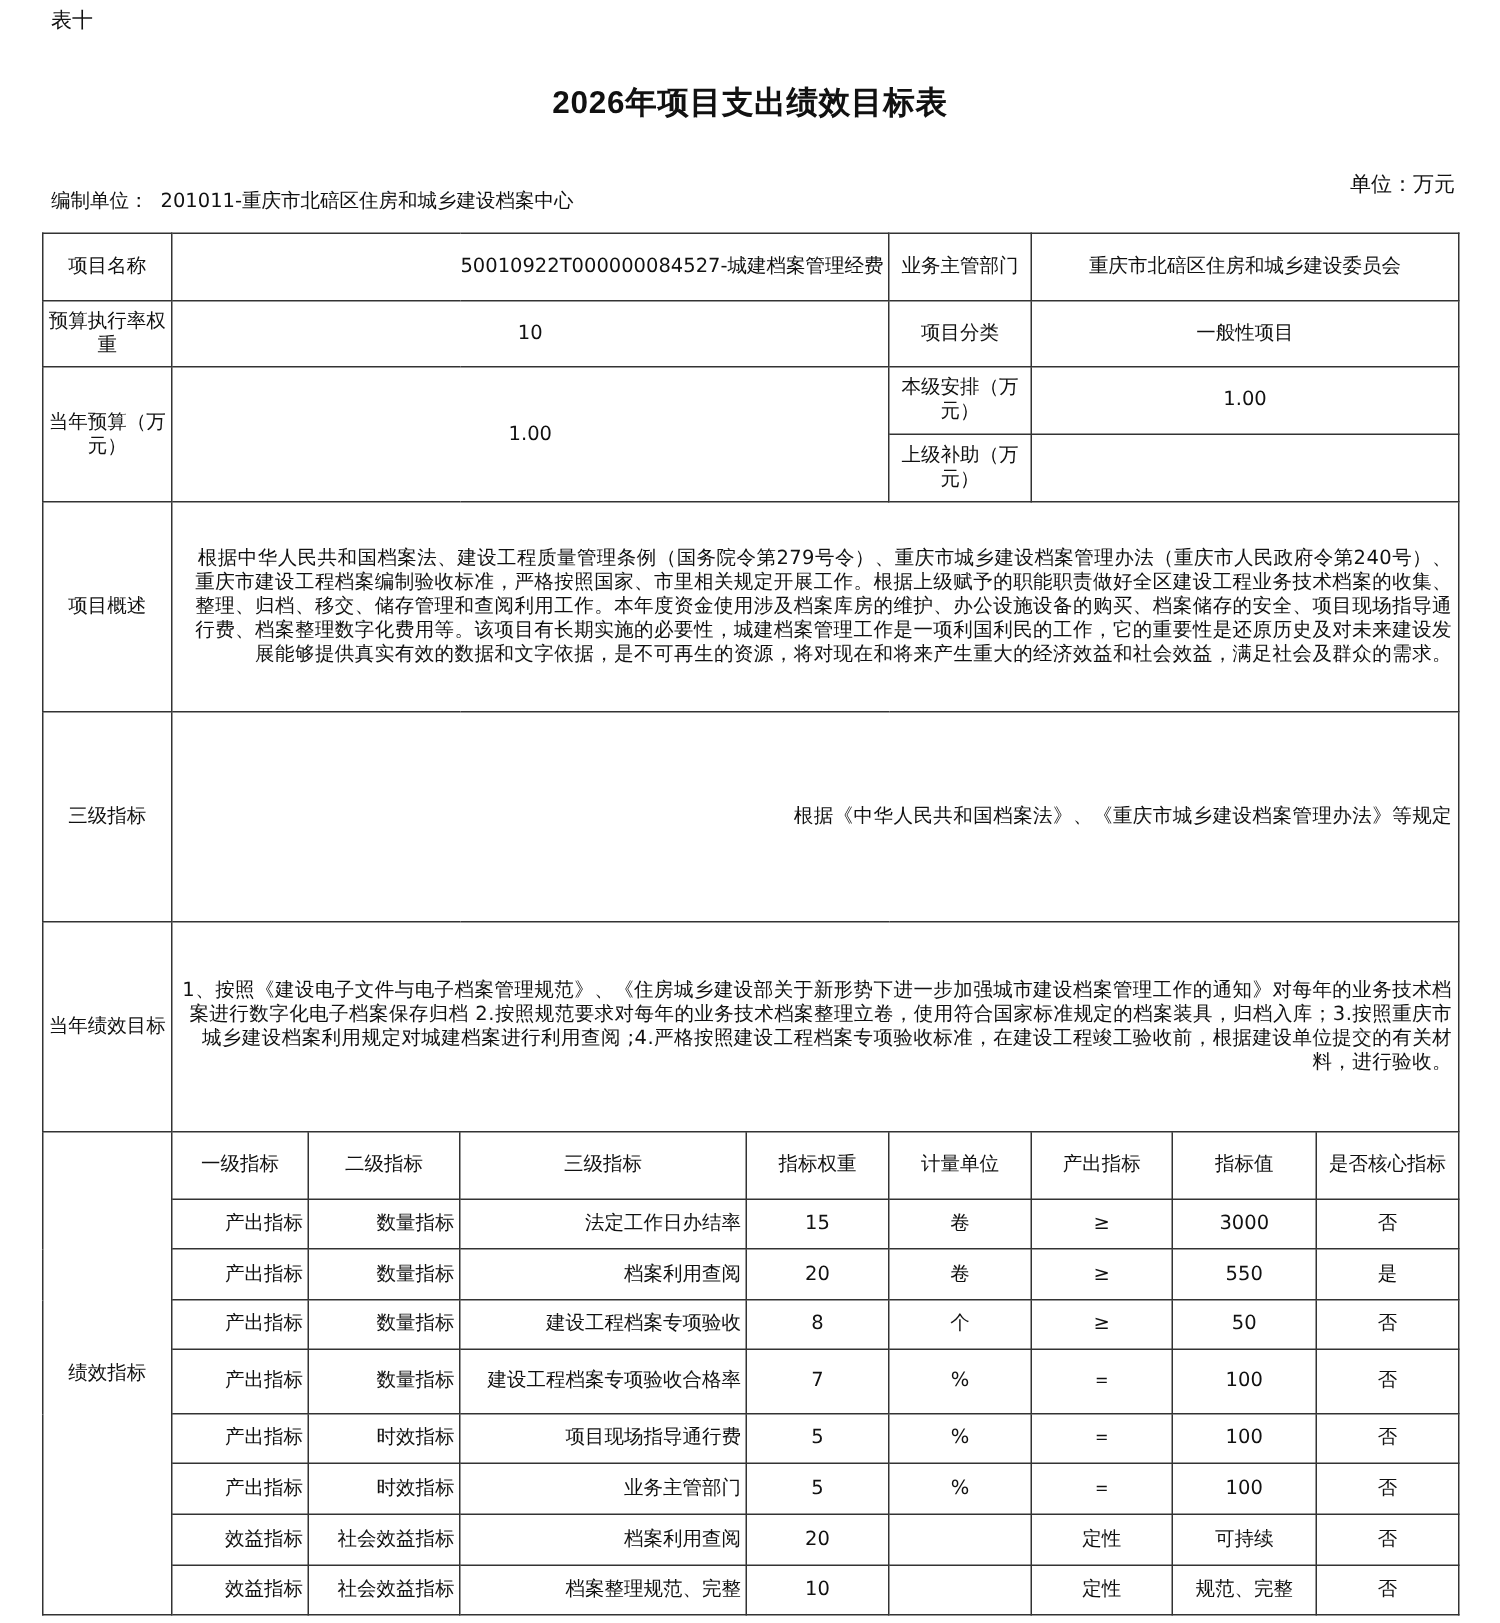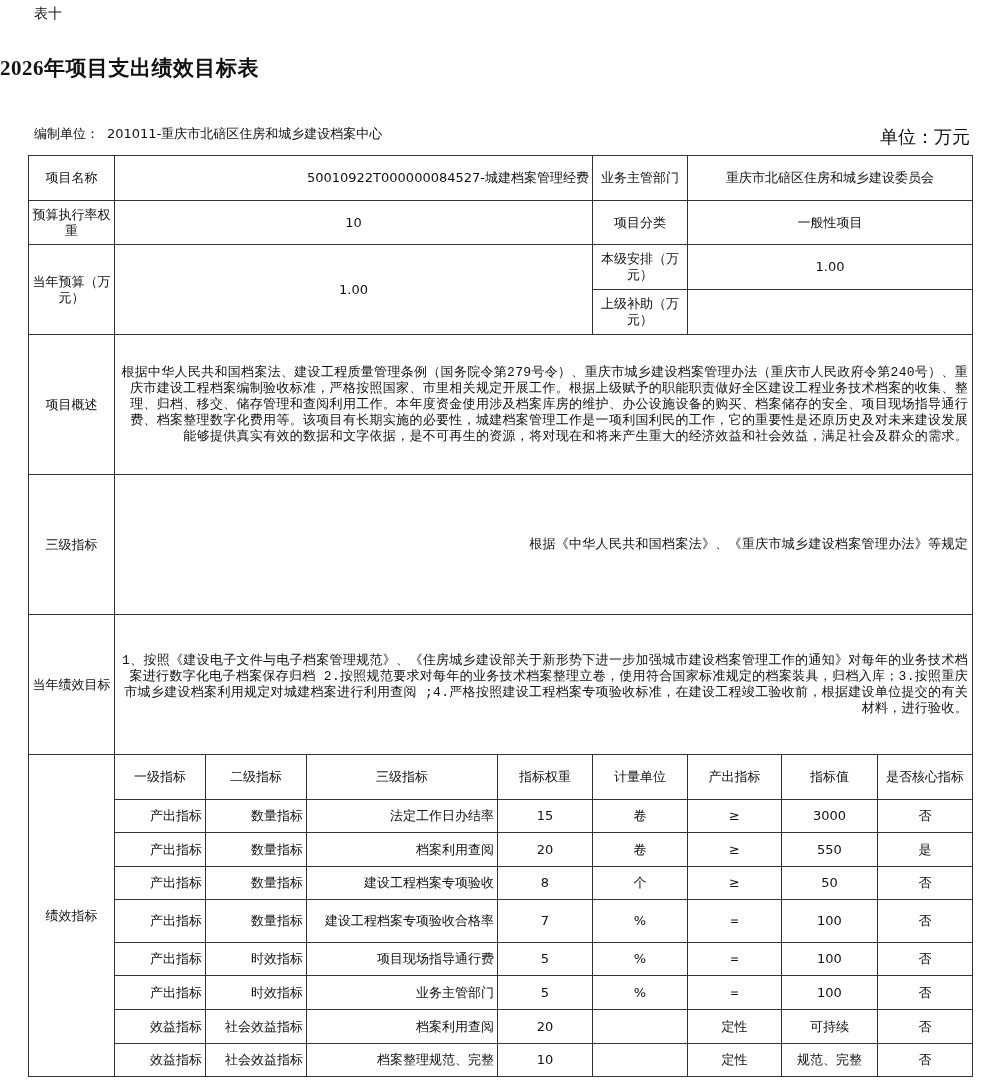--- a/index.html
+++ b/index.html
@@ -1,32 +1,32 @@
 <!DOCTYPE html>
 <html><head>
 <meta charset="utf-8">
 <style>
   html, body { margin: 0; padding: 0; background: #ffffff; }
   body { width: 1000px; height: 1082px; position: relative; overflow: hidden;
          font-family: "DejaVu Sans", sans-serif; color: #111; font-size: 13px; }
   .abs { position: absolute; }
   .corner-label { left: 34px; top: 5px; font-family: "DejaVu Serif", serif; font-size: 14px; }
-  .title { left: 0; width: 1000px; top: 54px; font-family: Liberation Serif, serif;
+  .title { left: 0; width: 1000px; top: 54px; text-align: center; font-family: Liberation Sans, sans-serif;
            font-weight: bold; font-size: 21px; letter-spacing: 0.5px; }
   .org-line { left: 34px; top: 125px; font-size: 13px; }
   .org-line .lbl { margin-right: 8px; font-family: Liberation Mono, monospace; }
-  .unit-line { right: 30px; top: 125px; font-family: Liberation Mono, monospace; font-size: 18px; }
+  .unit-line { right: 30px; top: 114px; font-family: Liberation Mono, monospace; font-size: 14px; }
 
   table { position: absolute; left: 28px; top: 155px; border-collapse: collapse; table-layout: fixed;
           width: 944px; }
   td { border: 1.5px solid #333; padding: 0 3px; font-size: 13px; line-height: 16px; vertical-align: middle;
        overflow: hidden; }
   .c { text-align: center; }
   .l { text-align: right; }
-  .para { padding: 1px 4px; line-height: 16px; letter-spacing: 0.3px; font-family: Liberation Mono, monospace; }
+  .para { padding: 1px 4px; line-height: 16px; letter-spacing: 0.3px; }
 </style>
 </head>
 <body>
 
 <div class="abs corner-label">表十</div>
 <div class="abs title">2026年项目支出绩效目标表</div>
 <div class="abs org-line">
   <span class="lbl">编制单位：</span><span>201011-重庆市北碚区住房和城乡建设档案中心</span>
 </div>
 <div class="abs unit-line">单位：万元</div>

